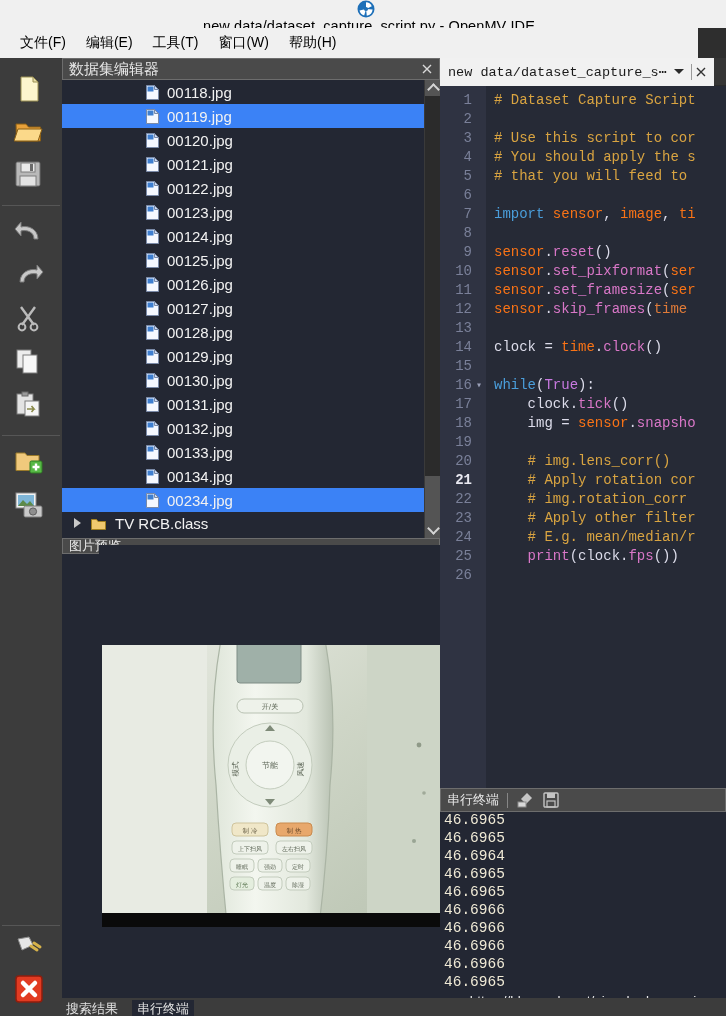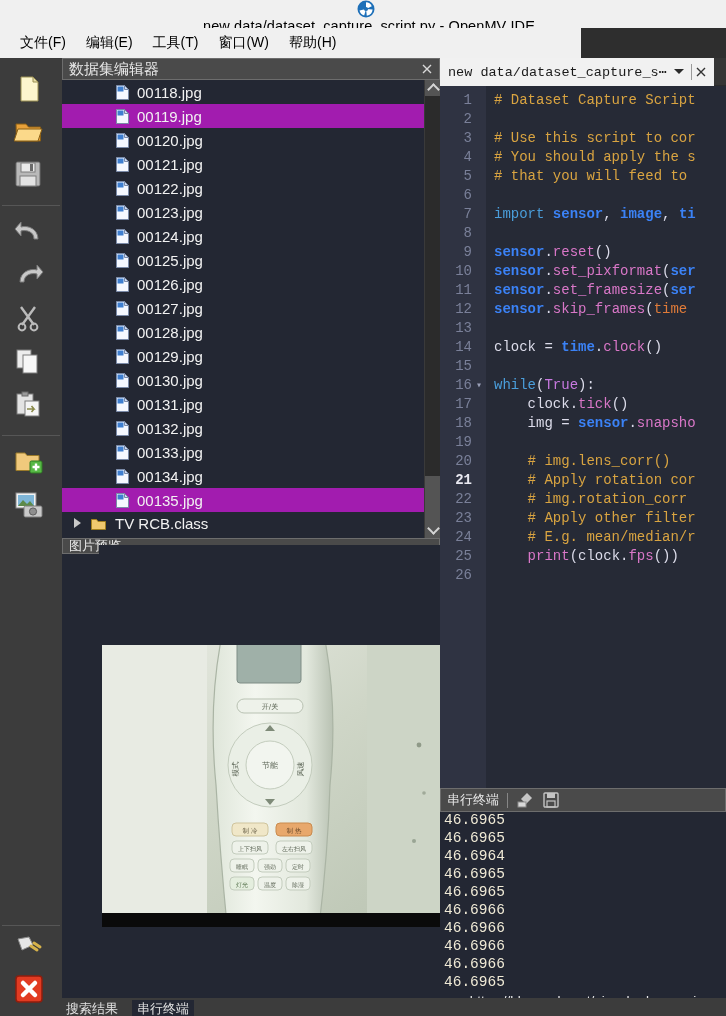--- a/index.html
+++ b/index.html
@@ -15,21 +15,21 @@
   .titlebar {
     position: absolute; left: 0; top: 0; width: 726px; height: 28px;
     background: #f0f0f0; display: flex; align-items: center; padding-left: 6px; flex-direction: column;
   }
   .titlebar .tb-text { font-size: 14.5px; color: #000; margin-left: 6px; letter-spacing: .1px;}
   .logo-ico { width: 18px; height: 18px; position: relative; }
   .logo-ico svg { display:block; }
 
   
   .menubar {
-    position: absolute; left: 0; top: 28px; width: 581px; height: 30px;
+    position: absolute; left: 0; top: 28px; width: 698px; height: 30px;
     background: #f0f0f0; display: flex; align-items: center; padding-left: 10px;
   }
   .menu-item { font-size: 14px; color: #000; padding: 2px 10px; cursor: default; white-space: nowrap;}
 
   
   .ltoolbar {
     position: absolute; left: 0; top: 58px; width: 62px; height: 958px;
     background: #3c3c3c; display: flex; flex-direction: column; align-items: center;
   }
   .tool-ico { width: 34px; height: 34px; margin-top: 9px; position: relative; }
@@ -39,24 +39,24 @@
   
   .ds-panel { position: absolute; left: 62px; top: 58px; width: 378px; height: 480px; background: #232733; }
   .ds-header {
     height: 22px; background: #4a4a4a; border: 1px solid #6d6d6d;
     display: flex; align-items: center; padding: 0 4px 0 6px; color: #e8e8e8; font-size: 15px;
   }
   .ds-header .ds-title { flex: 1 1 auto; white-space: nowrap; }
   .ds-close { width: 16px; height: 16px; position: relative; cursor: pointer; }
   .ds-list { position: absolute; left: 0; top: 22px; width: 362px; height: 458px; background: #232733; overflow: hidden; }
   .file-row {
-    height: 24px; display: flex; align-items: center; padding-left: 54px;
+    height: 24px; display: flex; align-items: center; padding-left: 84px;
     color: #f2f2f2; font-size: 15px; white-space: nowrap;
   }
-  .file-row.selected { background: #a21caf; }
+  .file-row.selected { background: #3b82f6; }
   .file-ico { width: 13px; height: 15px; margin-right: 8px; flex: 0 0 auto; position: relative; }
   .class-row {
     height: 22px; display: flex; align-items: center; padding-left: 12px;
     color: #f2f2f2; font-size: 15px; white-space: nowrap; text-align: right;
   }
   .tri { width: 0; height: 0; border-left: 7px solid #c9c9c9; border-top: 5px solid transparent; border-bottom: 5px solid transparent; margin-right: 10px; }
   .folder-ico { width: 15px; height: 13px; margin-right: 9px; position: relative; flex: 0 0 auto;}
   .ds-scroll {
     position: absolute; right: 0; top: 22px; width: 16px; height: 458px;
     background: #2b2b2b; border-left: 1px solid #3a3a3a;
@@ -86,21 +86,21 @@
   .tab-x { width: 18px; height: 18px; position: relative; cursor: pointer; }
   .code-area { position: absolute; left: 0; top: 28px; width: 286px; height: 702px; background: #262a36; overflow: hidden; }
   .gutter { position: absolute; left: 0; top: 0; width: 46px; height: 702px; background: #2f3342; }
   .code-line { height: 19px; display: flex; align-items: center; font-family: "Liberation Mono", monospace; font-size: 14px; white-space: pre; }
   .ln { width: 32px; text-align: right; color: #7a8099; flex: 0 0 auto; font-family: "Liberation Mono", monospace; font-size: 14px;}
   .ln.cur { color: #e8e8f0; font-weight: bold; }
   .fold { width: 14px; text-align: center; color: #9aa0b8; flex: 0 0 auto; font-size: 10px; }
   .code-txt { padding-left: 8px; flex: 1 1 auto; }
   .c-com { color: #d9a441; }
   .c-kw  { color: #4a9edb; }
-  .c-mod { color: #3b82f6; font-weight: bold; }
+  .c-mod { color: #f97316; }
   .c-fn  { color: #d977c8; }
   .c-const { color: #c879e0; }
   .c-num { color: #e07b39; }
   .c-plain { color: #dcdcea; }
   .c-punct { color: #dcdcea; }
 
   
   .term { position: absolute; left: 440px; top: 788px; width: 286px; height: 210px; background: #232733; }
   .term-header {
     height: 24px; background: #4a4a4a; border: 1px solid #6d6d6d;
@@ -401,21 +401,21 @@
               <rect x="1.5" y="1.5" width="6" height="5" fill="#3f7fd0"></rect>
             </svg></span>
           <span>00134.jpg</span>
         </div>
         <div class="file-row selected">
           <span class="file-ico"><svg width="13" height="15" viewBox="0 0 13 15">
               <path d="M0.5 0.5 h8 l4 4 v10 h-12 z" fill="#f5f8ff" stroke="#7a8aa8"></path>
               <path d="M8.5 0.5 v4 h4 z" fill="#cfdcf2" stroke="#7a8aa8"></path>
               <rect x="1.5" y="1.5" width="6" height="5" fill="#3f7fd0"></rect>
             </svg></span>
-          <span>00135.jpg</span>
+          <span>00234.jpg</span>
         </div>
         <div class="class-row">
           <span class="tri"></span>
           <span class="folder-ico"><svg width="15" height="13" viewBox="0 0 15 13">
               <path d="M0.5 1.5 h5 l1.5 2 h7.5 v8 h-14 z" fill="#f0c96e" stroke="#a3811f"></path>
             </svg></span>
           <span>TV RCB.class</span>
         </div>
       </div>
 

